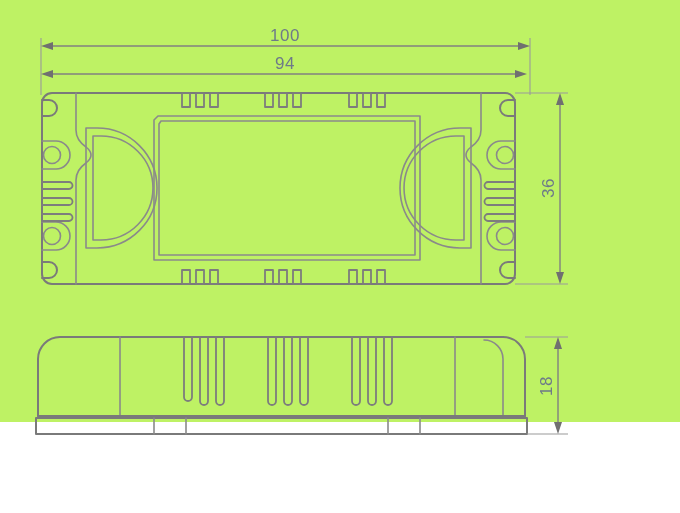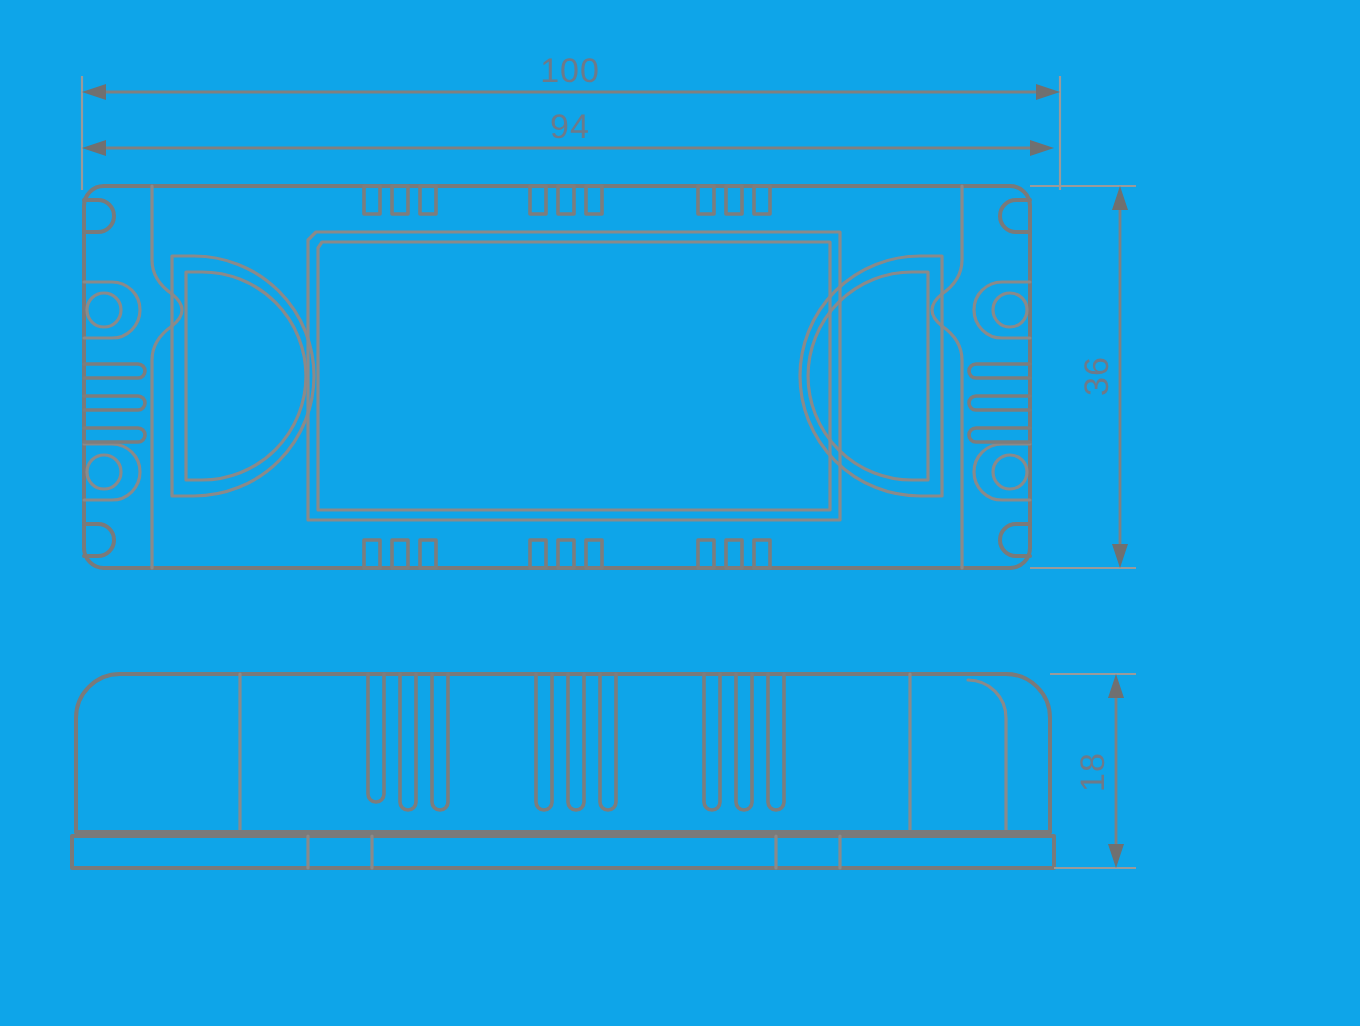--- a/index.html
+++ b/index.html
@@ -9,22 +9,22 @@
   }
   body {
     width: 680px;
     height: 513px;
     font-family: "Liberation Sans", sans-serif;
     overflow: hidden;
   }
   #drawing-root {
     position: relative;
     width: 680px;
-    height: 513px;
-    background: #0ea5e9;
+    height: 422px;
+    background: #bef264;
   }
   svg#technical-drawing {
     display: block;
     width: 680px;
     height: 513px;
   }
   .outline {
     fill: none;
     stroke: #7a7a7a;
     stroke-width: 2;

